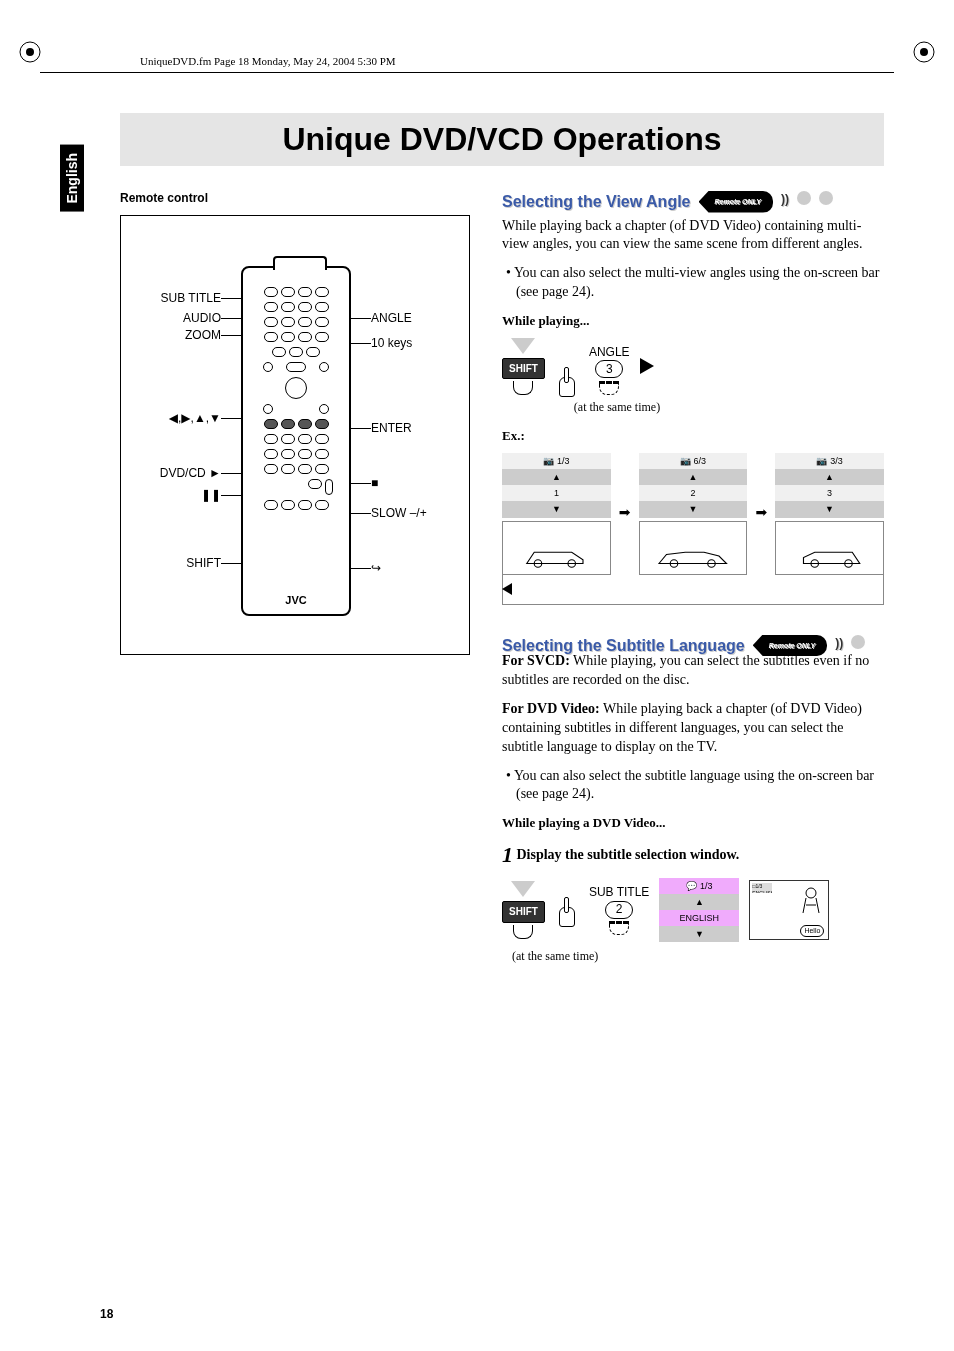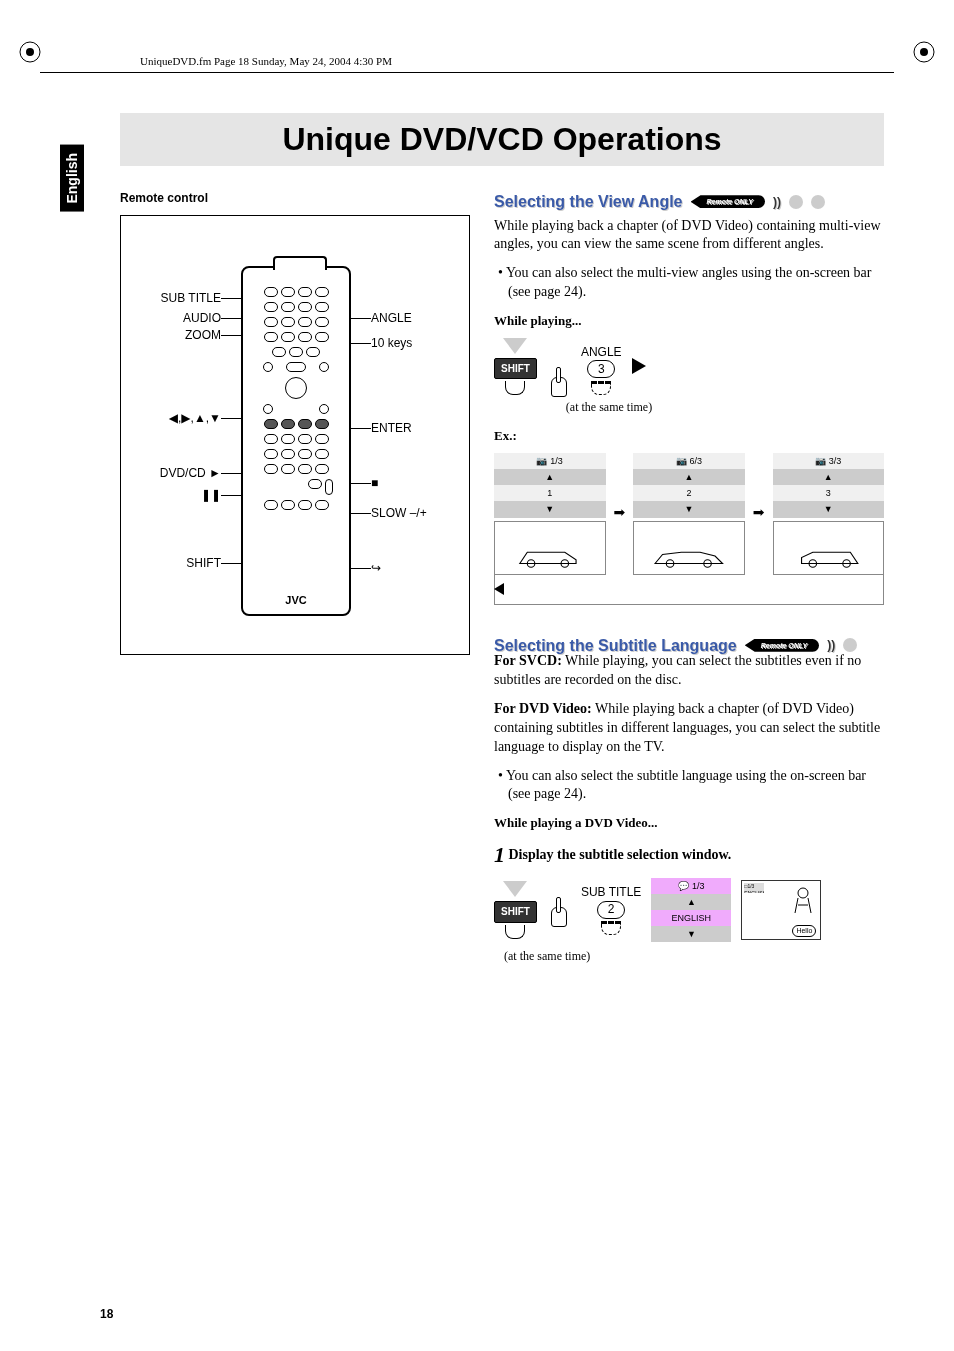--- a/index.html
+++ b/index.html
@@ -37,21 +37,21 @@
     margin-left: 50px;
   }
   .title-bar h1 {
     font-family: Arial, sans-serif;
     font-weight: bold;
     font-size: 32px;
   }
   .two-col {
     display: flex;
     margin-top: 25px;
-    gap: 24px;
+    gap: 32px;
   }
   .left-col { width: 350px; flex-shrink: 0; margin-left: 50px; }
   .right-col { flex: 1; font-size: 14px; line-height: 1.35; }
   .remote-label {
     font-family: Arial, sans-serif;
     font-weight: bold;
     font-size: 12px;
     margin-bottom: 10px;
   }
   .remote-diagram {
@@ -104,21 +104,20 @@
   .co-right::after { height:1px; right:100%; width:20px; top:50%; }
 
   .section-head {
     font-family: Arial, sans-serif;
     font-weight: bold;
     font-size: 16px;
     color: #3a5aa8;
     text-shadow: 1px 1px 0 #ccc;
     margin-bottom: 4px;
     display: flex;
-    align-items: center;
     gap: 8px;
   }
   .remote-only-badge {
     display: inline-flex;
     align-items: center;
     background: #000;
     color: #fff;
     font-size: 7px;
     font-style: italic;
     font-weight: bold;
@@ -262,21 +261,21 @@
     </svg>
 </div>
 <div class="crop" style="right:18px; top:40px;">
   <svg viewBox="0 0 24 24">
       <circle cx="12" cy="12" r="10" fill="none" stroke="#000" stroke-width="1"></circle>
       <circle cx="12" cy="12" r="4" fill="#000"></circle>
     </svg>
 </div>
 
 <div class="page-header">
-  <span>UniqueDVD.fm  Page 18  Sunday, May 24, 2004  4:30 PM</span>
+  <span>UniqueDVD.fm  Page 18  Monday, May 24, 2004  5:30 PM</span>
 </div>
 
 <div class="lang-tab">English</div>
 
 <div class="content">
 
   <div class="title-bar">
     <h1>Unique DVD/VCD Operations</h1>
   </div>
 

